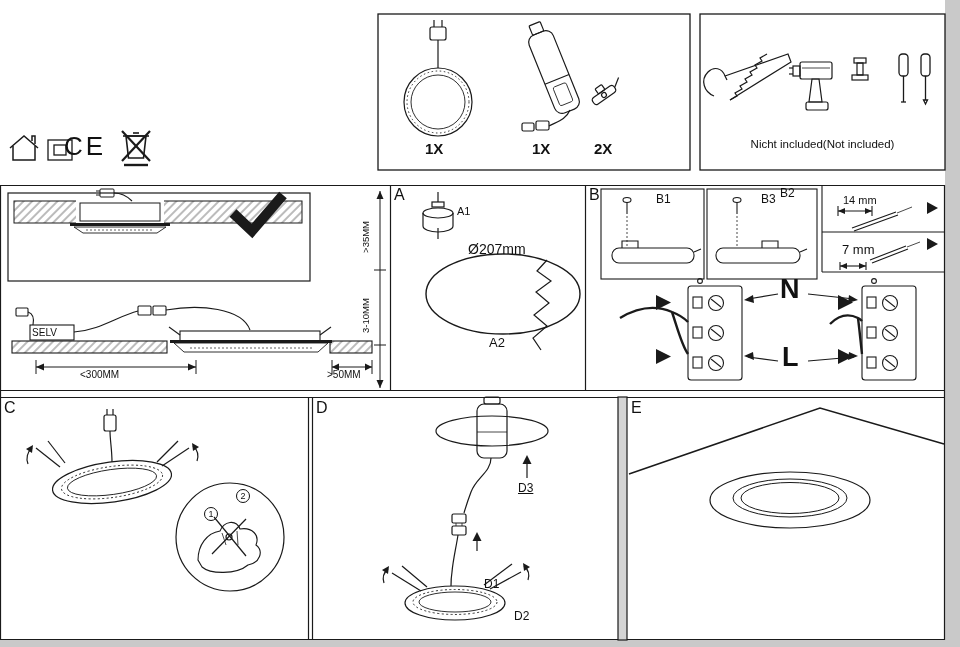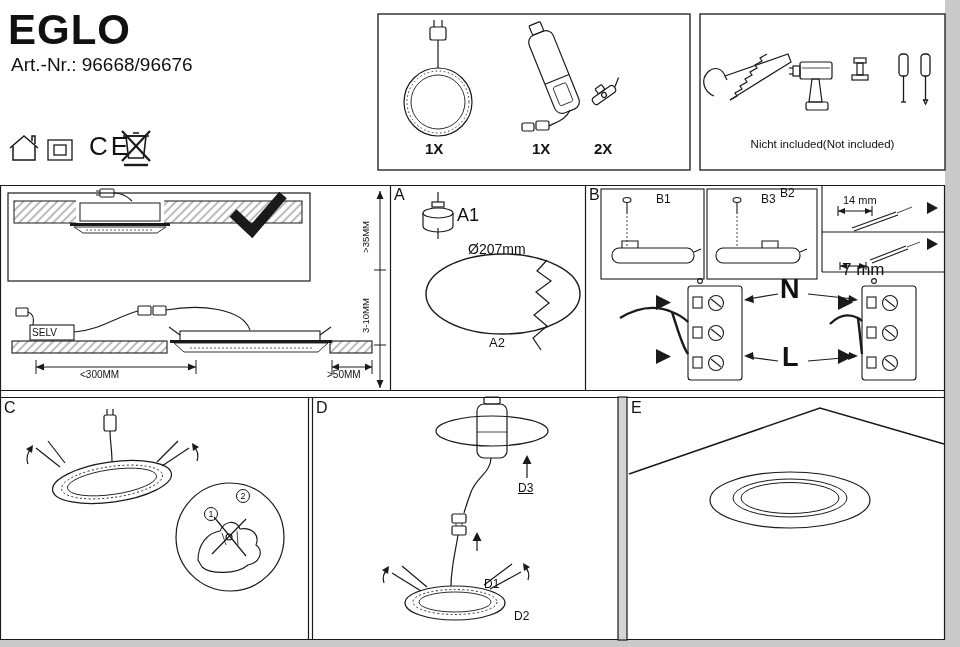--- a/index.html
+++ b/index.html
@@ -345,46 +345,44 @@
     <g stroke="#1a1a1a" fill="none">
       <path d="M629,474 L820,408 L944,444" stroke-width="1.5"></path>
       <g stroke-width="1.2">
         <ellipse cx="790" cy="500" rx="80" ry="28"></ellipse>
         <ellipse cx="790" cy="498" rx="57" ry="19" stroke-width="1"></ellipse>
         <ellipse cx="790" cy="498" rx="49" ry="15.5" stroke-width="1"></ellipse>
       </g>
     </g>
   </svg>
 
-  <div class="txt" style="left:8px;top:6px;font-size:42px;font-weight:bold;letter-spacing:1px;">EGLO</div>
-  <div class="txt" style="left:11px;top:54px;font-size:19px;">Art.-Nr.: 96668/96676</div>
-  <div class="txt" style="left:89px;top:132px;font-size:26px;letter-spacing:3px;">CE</div>
+  <div class="txt" style="left:64px;top:132px;font-size:26px;letter-spacing:3px;">CE</div>
 
   <div class="txt" style="left:425px;top:140px;font-size:15px;font-weight:bold;">1X</div>
   <div class="txt" style="left:532px;top:140px;font-size:15px;font-weight:bold;">1X</div>
   <div class="txt" style="left:594px;top:140px;font-size:15px;font-weight:bold;">2X</div>
   <div class="txt" style="left:700px;top:138px;width:245px;text-align:center;font-size:11.5px;">Nicht included(Not included)</div>
 
   <div class="txt" style="left:30px;top:327px;width:29px;text-align:center;font-size:10px;">SELV</div>
   <div class="txt" style="left:80px;top:369px;font-size:10px;">&lt;300MM</div>
   <div class="txt" style="left:327px;top:369px;font-size:10px;text-align:center;">&gt;50MM</div>
   <div class="txt vtext" style="left:372px;top:242px;font-size:9.5px;">&gt;35MM</div>
   <div class="txt vtext" style="left:372px;top:322px;font-size:9.5px;">3-10MM</div>
 
   <div class="txt section-letter" style="left:394px;top:186px;">A</div>
-  <div class="txt" style="left:457px;top:205px;font-size:18px;">A1</div>
+  <div class="txt" style="left:457px;top:205px;font-size:11px;">A1</div>
   <div class="txt" style="left:468px;top:241px;font-size:14px;">Ø207mm</div>
   <div class="txt" style="left:489px;top:336px;font-size:13px;text-align:center;">A2</div>
 
   <div class="txt section-letter" style="left:589px;top:186px;">B</div>
   <div class="txt" style="left:656px;top:193px;font-size:12px;">B1</div>
   <div class="txt" style="left:761px;top:193px;font-size:12px;">B3</div>
   <div class="txt" style="left:780px;top:187px;font-size:12px;">B2</div>
   <div class="txt" style="left:843px;top:194px;font-size:11px;">14 mm</div>
-  <div class="txt" style="left:842px;top:260px;font-size:17px;">7 mm</div>
+  <div class="txt" style="left:842px;top:243px;font-size:13px;">7 mm</div>
   <div class="txt" style="left:780px;top:274px;font-size:27px;font-weight:bold;">N</div>
   <div class="txt" style="left:782px;top:342px;font-size:27px;font-weight:bold;">L</div>
 
   <div class="txt section-letter" style="left:4px;top:399px;">C</div>
   <div class="txt circled" style="left:236px;top:489px;">2</div>
   <div class="txt circled" style="left:204px;top:507px;">1</div>
 
   <div class="txt section-letter" style="left:316px;top:399px;">D</div>
   <div class="txt" style="left:518px;top:482px;font-size:12px;text-decoration:underline;">D3</div>
   <div class="txt" style="left:484px;top:538px;font-size:12px;margin-top:40px;">D1</div>

